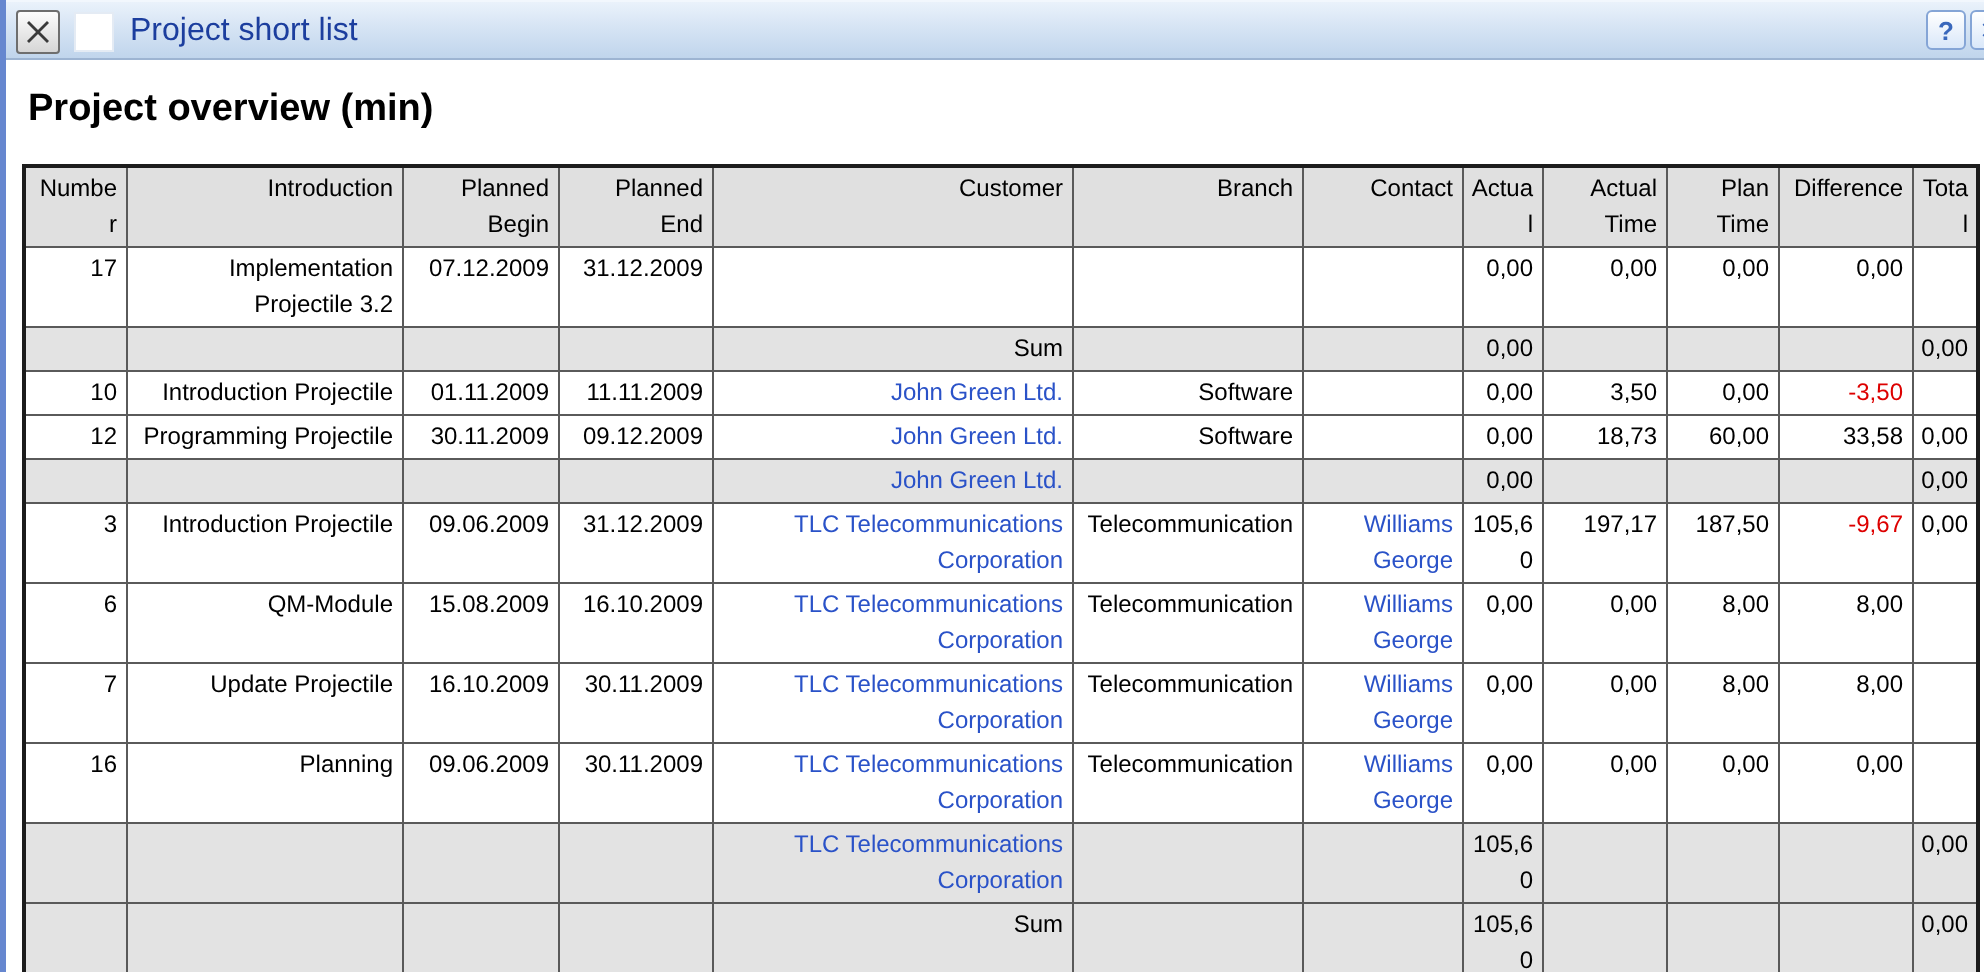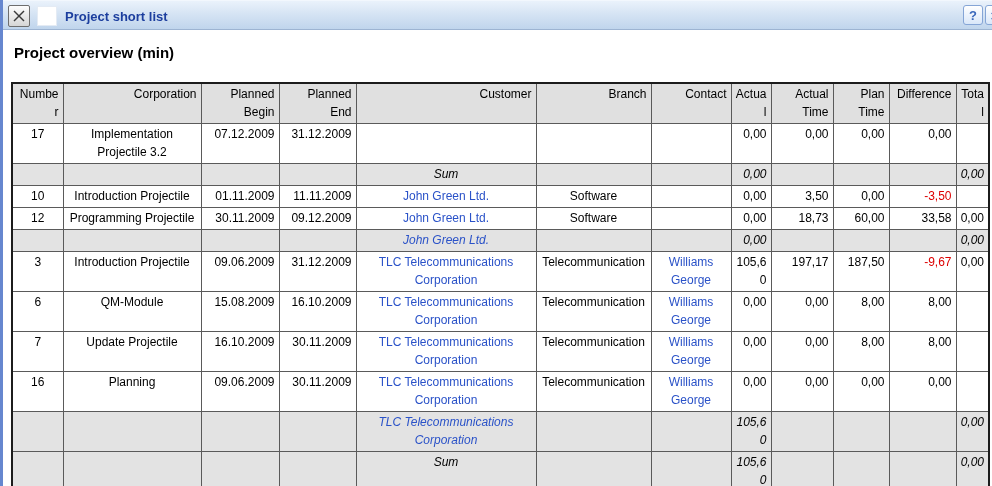--- a/index.html
+++ b/index.html
@@ -33,40 +33,40 @@
   .white-box {
     position: absolute; left: 34px; top: 5px;
     width: 20px; height: 20px;
     background: #ffffff;
     border: 1px solid #e4ebf4;
   }
   .titlebar-title {
     position: absolute; left: 62px; top: 0; height: 30px;
     display: flex; align-items: center;
     color: var(--titlebar-text, #1c3e9e);
-    font-size: 13px; font-weight: bold;
+    font-size: 16px; font-weight: normal;
   }
   .tb-right-btn {
     position: absolute; top: 4px;
     width: 20px; height: 20px;
     border: 1px solid #85a5d6;
     border-radius: 3px;
     background: linear-gradient(to bottom, #ffffff, #d9e7f9);
     color: #3a68bc; font-weight: bold; font-size: 13px;
     display: flex; align-items: center; justify-content: center;
     padding: 0; cursor: pointer;
     font-family: "Liberation Sans", sans-serif;
   }
   .help-btn { left: 960px; }
   .close2-btn { left: 982px; font-size: 15px; }
 
   
   .page-heading {
     position: absolute; left: 11px; top: 44px;
-    font-size: 15px; font-weight: bold; color: #000;
+    font-size: 19px; font-weight: bold; color: #000;
   }
 
   
   .tbl-wrap { position: absolute; left: 8px; top: 82px; }
   table.grid {
     border-collapse: collapse;
     table-layout: fixed;
     width: 977px;
     border: 2px solid #1c1c1c;
     font-size: 12px;
@@ -80,23 +80,22 @@
     overflow: hidden;
     word-wrap: break-word;
   }
   table.grid th {
     background: var(--header-bg, #e0e0e0);
     font-weight: normal;
     text-align: right;
   }
   tr.sum td {
     background: var(--sum-bg, #e3e3e3);
-    font-style: italic;
-  }
-  td.left  { text-align: center; }
+  }
+  td.left  { text-align: right; }
   td.right { text-align: right; }
   td.link  { color: var(--link, #2a52c8); cursor: pointer; }
   td.neg   { color: var(--negative, #dd0000); }
 </style>
 </head>
 <body style="--titlebar-text: #1c3e9e; --left-edge: #6687cf; --link: #2a52c8; --negative: #dd0000; --header-bg: #e0e0e0; --sum-bg: #e3e3e3;">
 
 <div class="titlebar">
   <button class="win-close-btn">
     <span style="display:flex;">
@@ -130,21 +129,21 @@
         <col style="width: 80px;">
         <col style="width: 40px;">
         <col style="width: 62px;">
         <col style="width: 56px;">
         <col style="width: 67px;">
         <col style="width: 33px;">
       </colgroup>
     <thead>
       <tr>
           <th>Number</th>
-          <th>Corporation</th>
+          <th>Introduction</th>
           <th>Planned Begin</th>
           <th>Planned End</th>
           <th>Customer</th>
           <th>Branch</th>
           <th>Contact</th>
           <th>Actual</th>
           <th>Actual Time</th>
           <th>Plan Time</th>
           <th>Difference</th>
           <th>Total</th>

